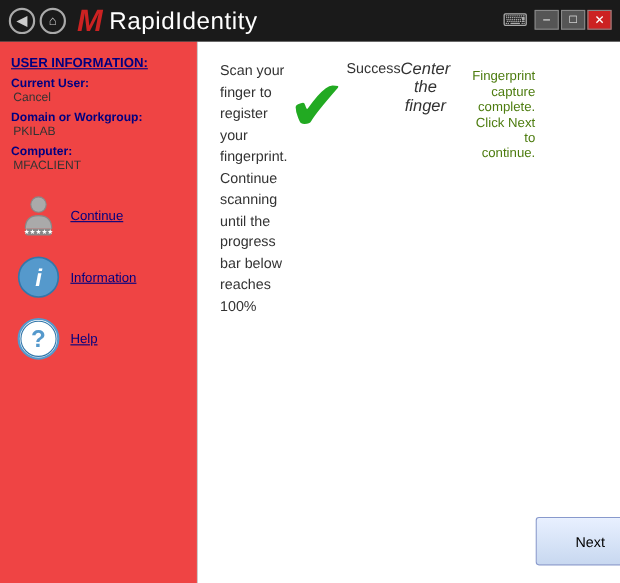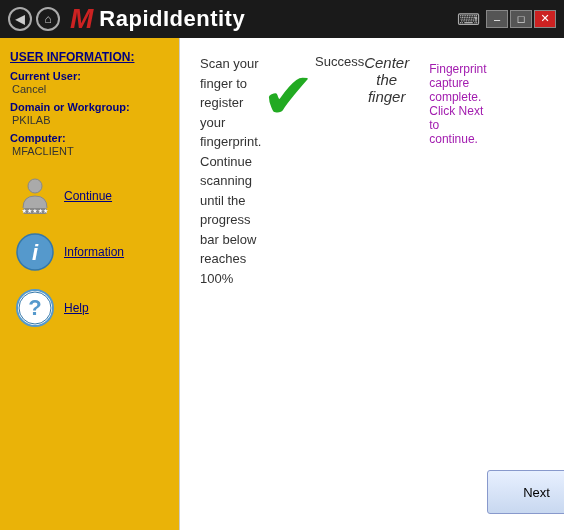--- a/index.html
+++ b/index.html
@@ -48,21 +48,21 @@
     .logo-m {
       font-size: 28px;
       font-weight: bold;
       color: #cc2222;
       line-height: 1;
       font-style: italic;
     }
     .titlebar-title {
       color: white;
       font-size: 22px;
-      font-weight: bold;
+      font-weight: normal;
       letter-spacing: 0.5px;
     }
     .titlebar-controls {
       margin-left: auto;
       display: flex;
       gap: 2px;
     }
     .win-btn {
       width: 22px;
       height: 18px;
@@ -84,21 +84,21 @@
 
     
     .main-layout {
       display: flex;
       height: 492px;
     }
 
     
     .sidebar {
       width: 180px;
-      background: #eab308;
+      background: #ef4444;
       border-right: 1px solid #ccc;
       padding: 12px 10px;
       flex-shrink: 0;
     }
     .section-title {
       color: #000080;
       font-weight: bold;
       font-size: 12px;
       margin-bottom: 6px;
       text-decoration: underline;
@@ -190,23 +190,23 @@
       border-radius: 2px;
       margin: 0 10px 16px 10px;
     }
     .progress-bar-fill {
       background: #00aa00;
       height: 100%;
       width: 100%;
       border-radius: 2px;
     }
     .completion-message {
-      color: #a21caf;
+      color: #4d7c0f;
       font-size: 12px;
-      text-align: left;
+      text-align: right;
       margin-bottom: 20px;
       margin-top: 8px;
     }
     .button-row {
       display: flex;
       justify-content: center;
       gap: 20px;
       margin-top: auto;
     }
     .action-button {

